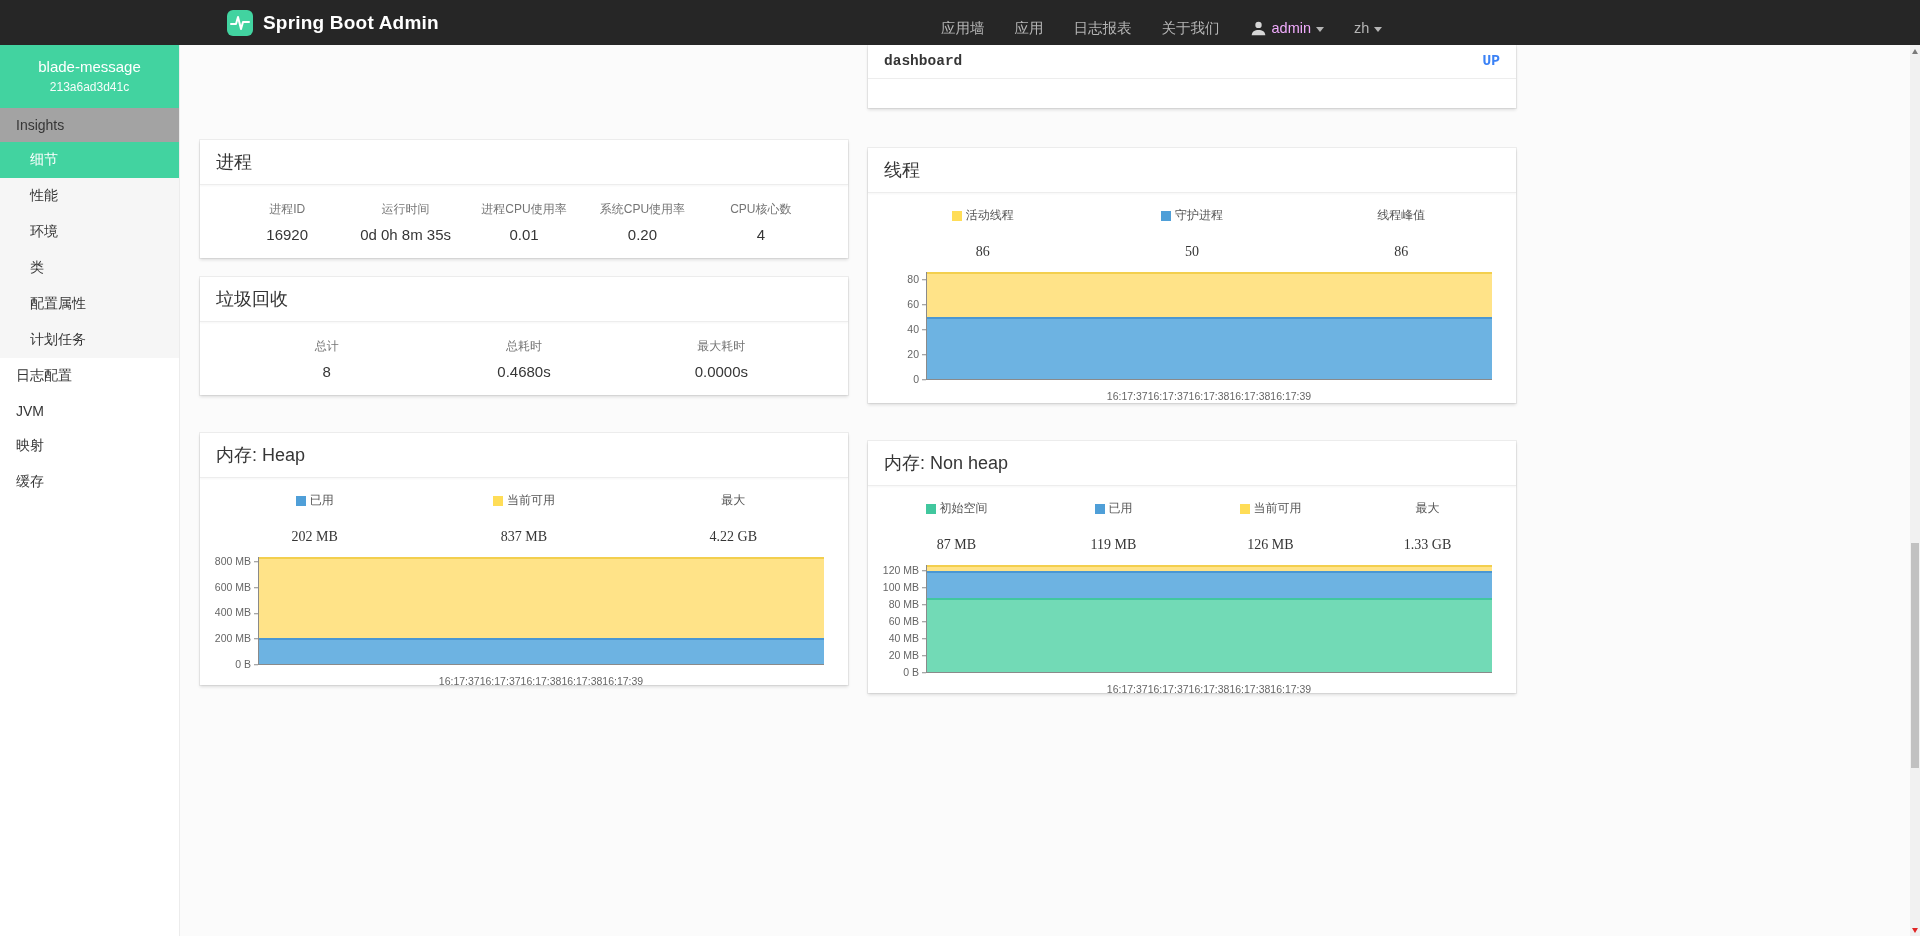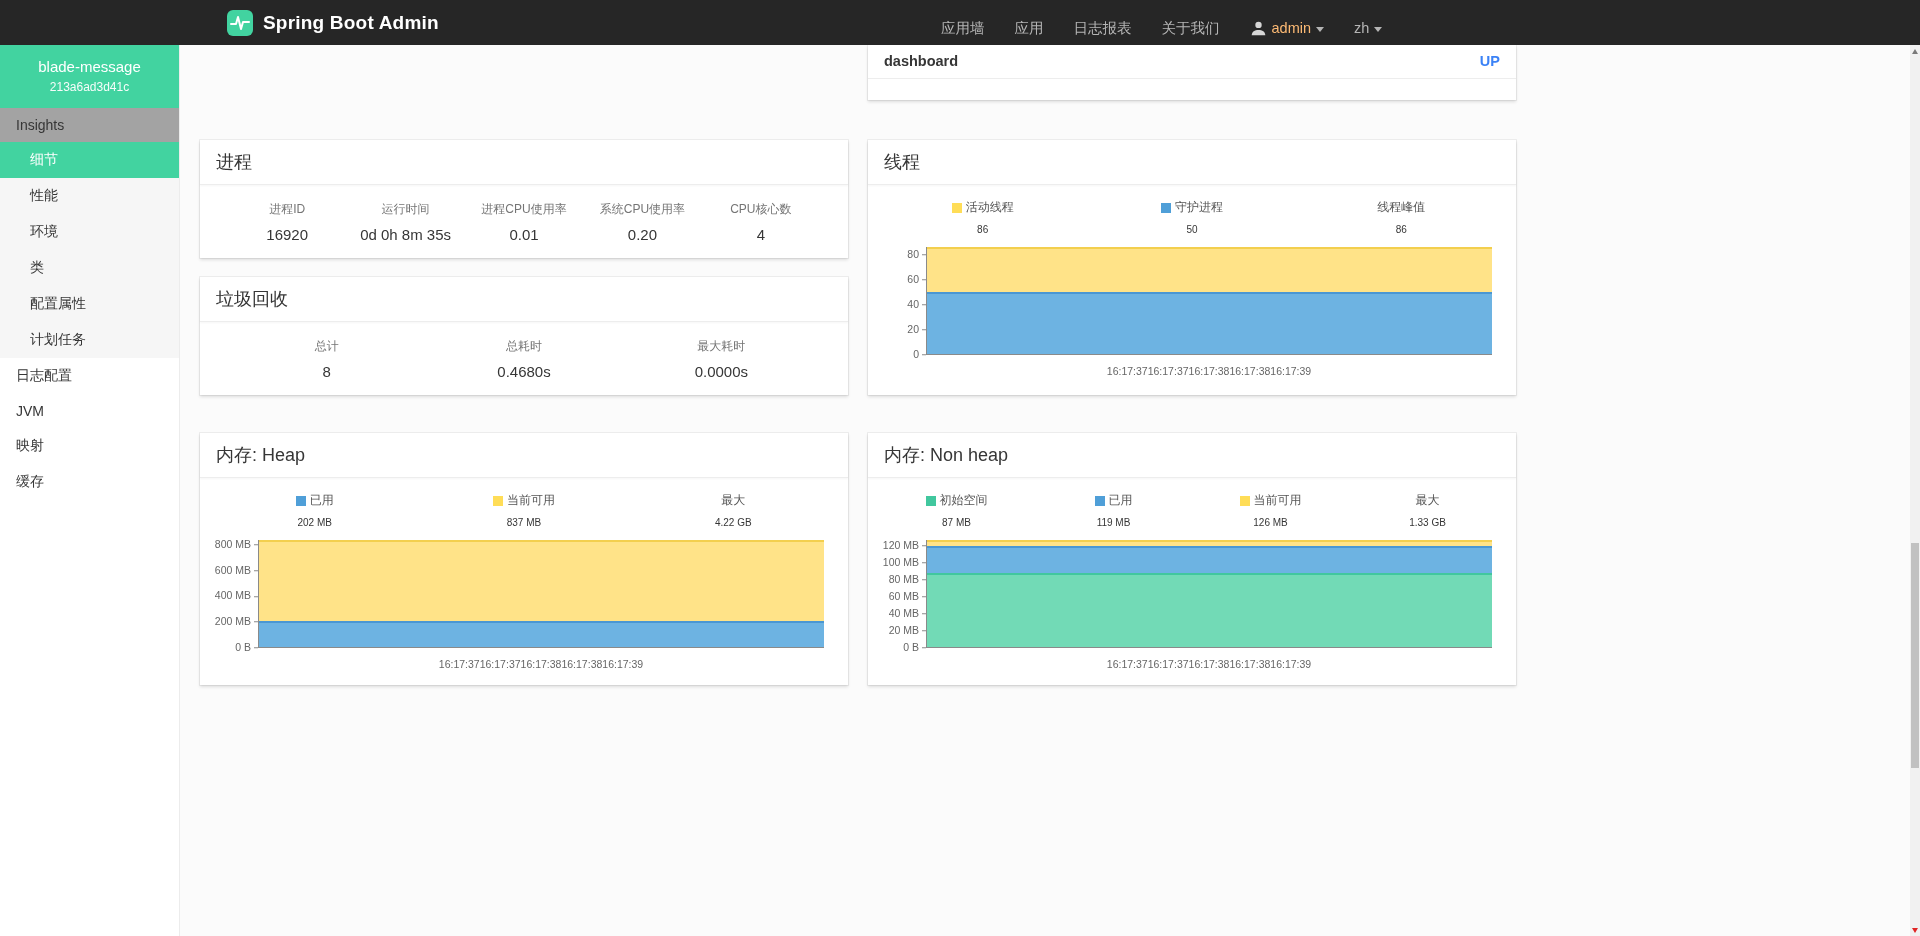--- a/index.html
+++ b/index.html
@@ -31,40 +31,40 @@
 
   
   .main { position:absolute; left:180px; top:45px; right:10px; bottom:0; background:#fbfbfb; overflow:hidden; }
   .content { display:flex; gap:20px; width:1336px; padding-left:20px; }
   .col { display:flex; flex-direction:column; width:658px; }
   .card { background:#fff; box-shadow:0 2px 3px rgba(10,10,10,.12), 0 0 0 1px rgba(10,10,10,.06); }
   .card-header { padding:10px 16px; font-size:18px; color:#363636;
     border-bottom:1px solid #ededed; box-shadow:0 1px 2px rgba(10,10,10,.04); }
 
   .mt95 { margin-top:95px; } .mt40 { margin-top:40px; } .mt38 { margin-top:38px; } .mt19 { margin-top:19px; }
-  .h118 { height:118px; } .h55 { height:55px; } .h255 { height:255px; } .h252 { height:252px; }
+  .h118 { height:118px; } .h55 { height:63px;font-family:Liberation Mono, monospace; } .h255 { height:255px; } .h252 { height:252px; }
 
   
   .health-row { display:flex; justify-content:space-between; align-items:center;
     padding:8px 16px 9px; border-bottom:1px solid #ededed; }
   .health-name { font-size:14.5px; font-weight:700; }
   .health-status { font-size:14.5px; font-weight:700; color:#3b82f6; }
 
   
   .metrics { display:flex; padding:16px 28px 14px; }
   .metric { flex:1; text-align:center; }
   .metric-label { font-size:12px; color:#757575; }
   .metric-value { font-size:15px; color:#363636; margin-top:8px; }
 
   
   .legend { display:flex; padding:14px 10px 2px; }
   .legend-item { flex:1; text-align:center; }
   .legend-label { font-size:12px; color:#555; display:flex; align-items:center; justify-content:center; gap:4px; }
   .sq { width:10px; height:10px; display:inline-block; flex:none; }
-  .legend-value { font-size:10px; color:#363636; margin-top:8px; }
+  .legend-value { font-size:14px; color:#363636; margin-top:20px;font-family:Liberation Serif, serif; }
 
   
   .chart { position:relative; height:140px; margin-top:4px; }
   .plot { position:absolute; left:58px; right:24px; top:6px; bottom:26px;
     border-left:1px solid #8a8a8a; border-bottom:1px solid #8a8a8a; overflow:visible; }
   .band { position:absolute; left:0; right:0; bottom:0; }
   .ytick { position:absolute; right:calc(100% + 8px); transform:translateY(50%);
     font-size:10.5px; color:#666; white-space:nowrap; line-height:1; }
   .ytick::after { content:""; position:absolute; left:calc(100% + 3px); top:50%; width:4px; height:1px; background:#8a8a8a; }
   .x-axis { position:absolute; left:58px; right:24px; bottom:4px; display:flex; justify-content:center; }
@@ -89,21 +89,21 @@
         <polyline points="4,14 9,14 11,7 14,19 16,12 22,12" fill="none" stroke="#fff" stroke-width="2" stroke-linecap="round" stroke-linejoin="round"></polyline>
       </svg>
     </span>
     <span class="brand-title">Spring Boot Admin</span>
   </div>
   <nav class="nav-right">
     <span class="nav-item">应用墙</span>
     <span class="nav-item">应用</span>
     <span class="nav-item">日志报表</span>
     <span class="nav-item">关于我们</span>
-    <span class="nav-item" style="color:#fdba74;">
+    <span class="nav-item" style="color:#f0abfc;">
       <span style="display:flex;">
         <svg width="17" height="17" viewBox="0 0 16 16" fill="#d6d6d6">
           <circle cx="8" cy="4.6" r="3"></circle>
           <path d="M1.6 14.4c0-3.4 2.9-5.1 6.4-5.1s6.4 1.7 6.4 5.1z"></path>
         </svg>
       </span>
       <span>admin</span>
       <span class="caret"></span>
     </span>
     <span class="nav-item">

